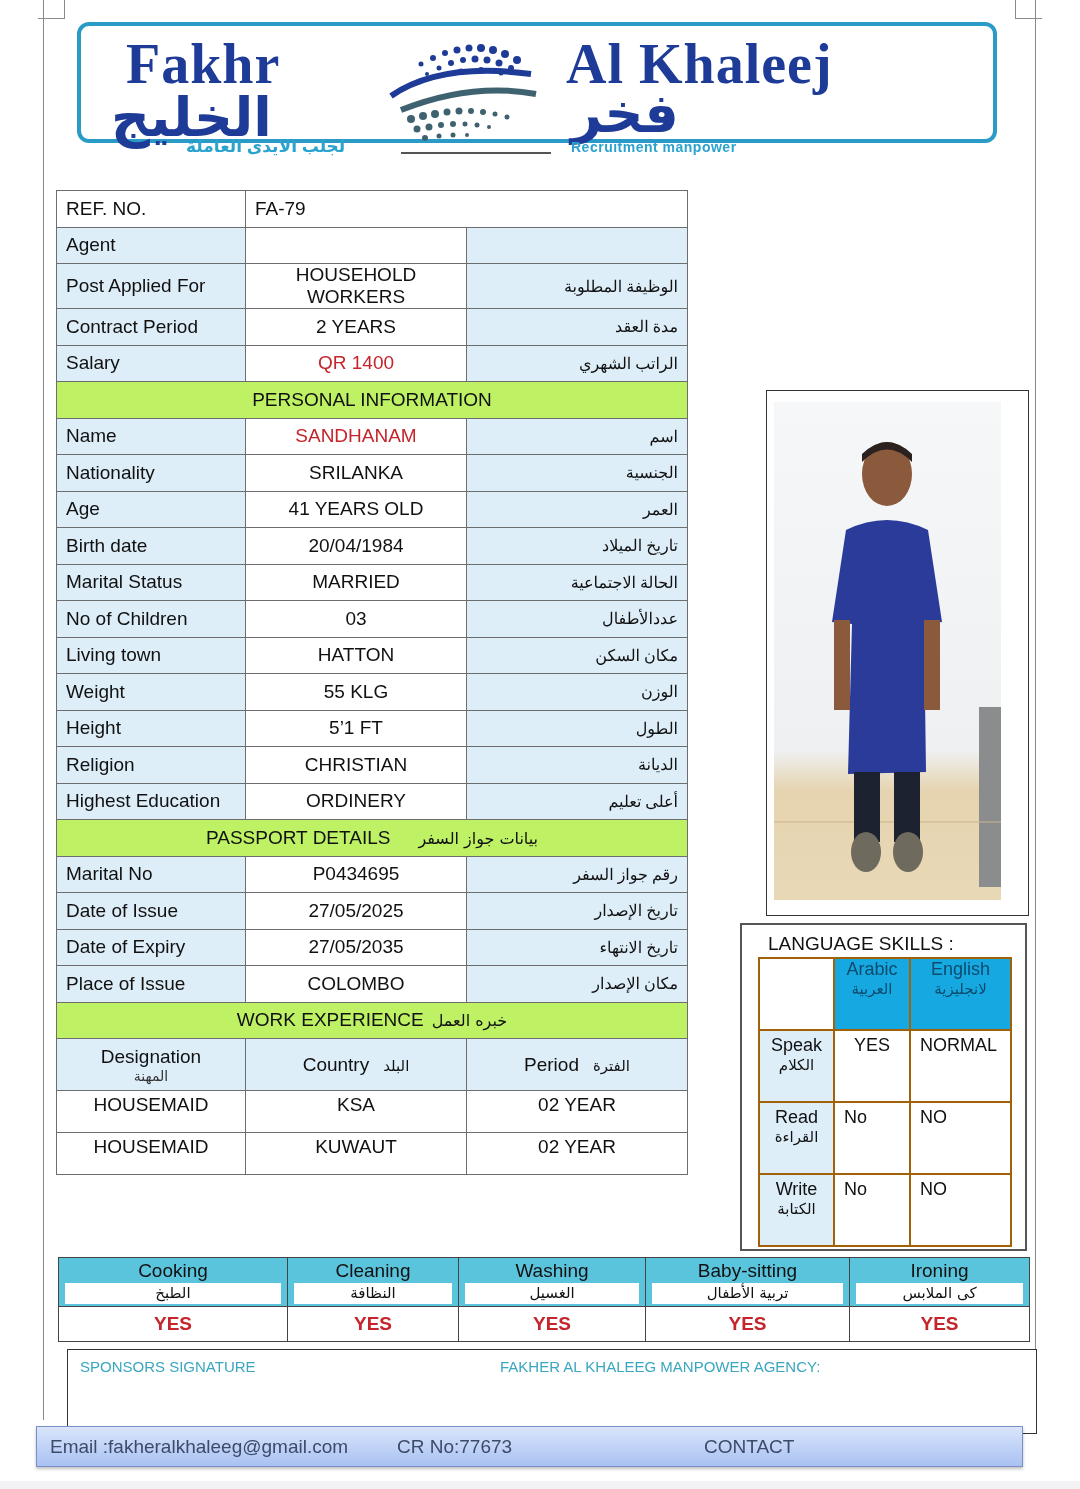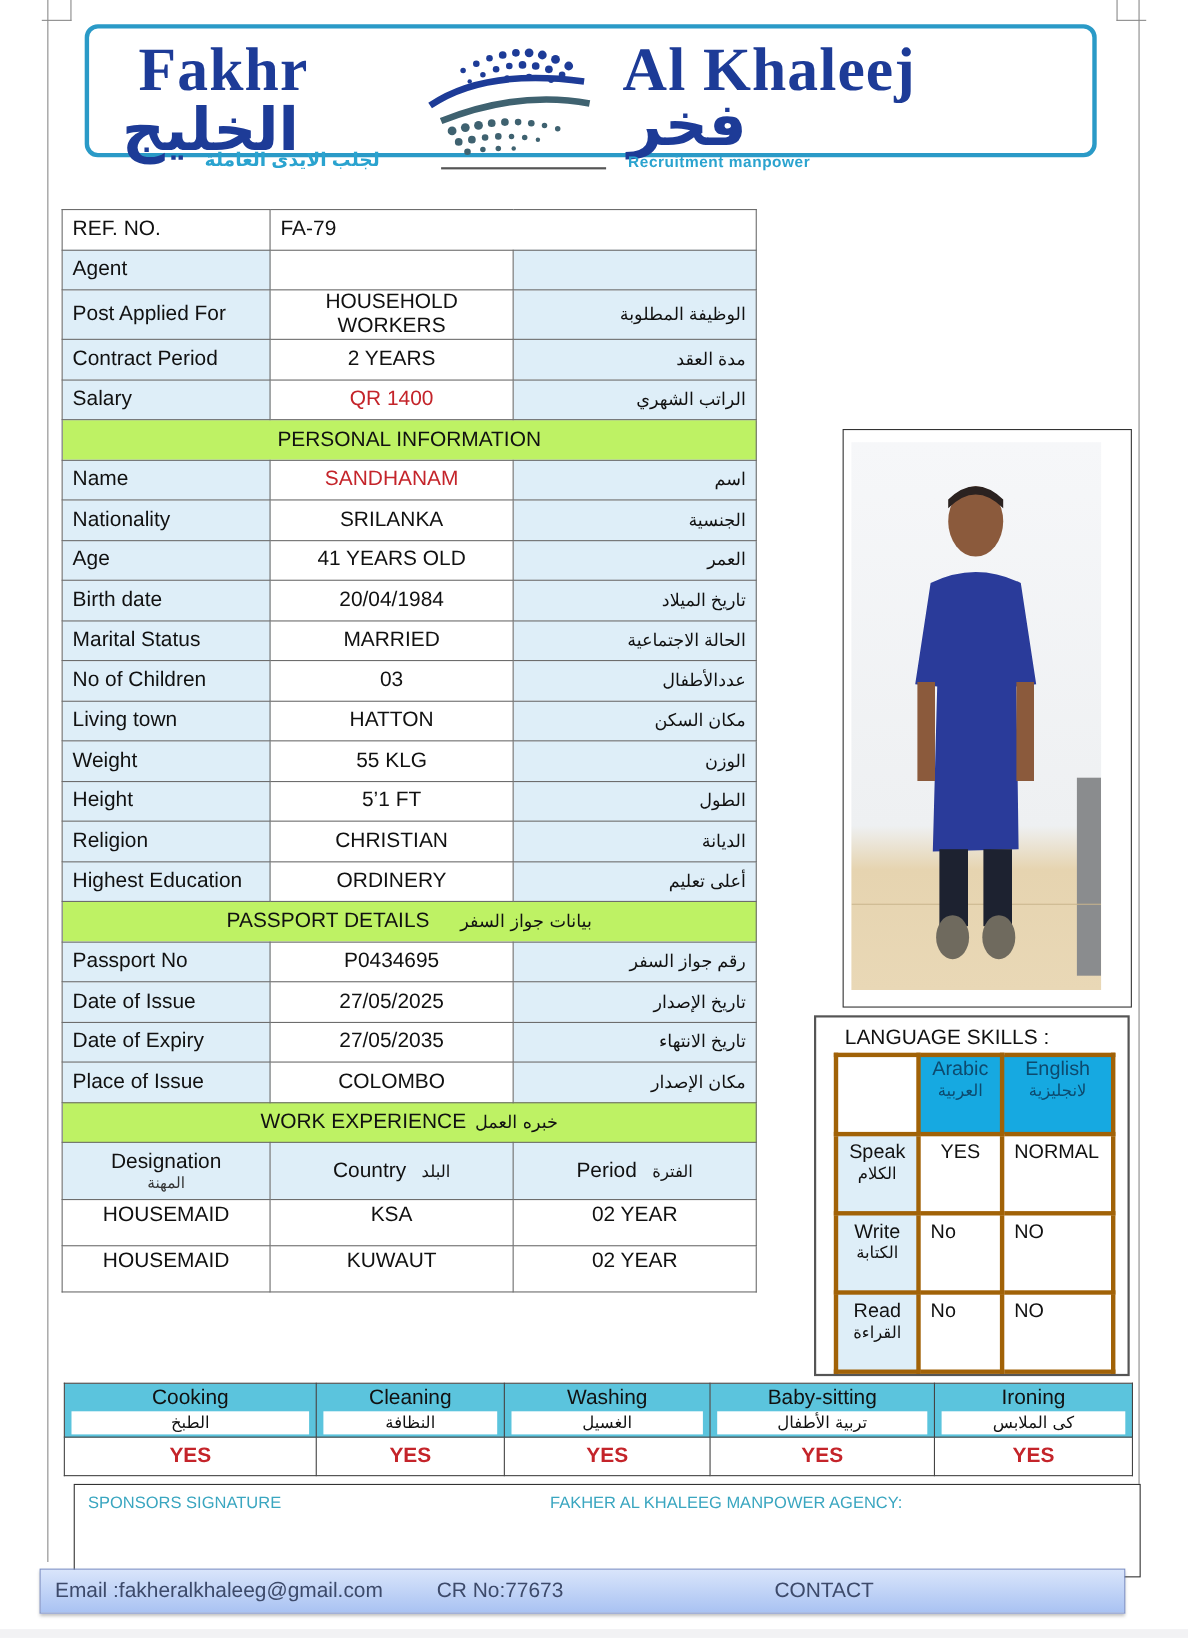--- a/index.html
+++ b/index.html
@@ -32,42 +32,42 @@
   .logo-line { position: absolute; left: 320px; top: 126px; width: 150px; height: 2px; background: #555; }
   .logo-en-sub { position: absolute; left: 490px; top: 113px; font-size: 14px; font-weight: bold;
           color: #2aa3cf; letter-spacing: 0.5px; }
   .logo-emblem { position: absolute; left: 300px; top: 8px; width: 180px; height: 110px; }
 
   
   .main-table { position: absolute; left: 56px; top: 190px; width: 632px; border-collapse: collapse; table-layout: fixed; }
   .main-table td { border: 1px solid #6d6d6d; height: 36.5px; font-size: 19px; padding: 0 9px; vertical-align: middle; }
   .main-table td.lbl { background: #deeef8; width: 189px; }
   .main-table td.val { background: #ffffff; text-align: center; width: 342px; }
-  .main-table td.ar { background: #deeef8; text-align: right; direction: rtl; font-family: Liberation Sans, sans-serif; font-size: 16px; width: 149px; margin-left: 33px; }
+  .main-table td.ar { background: #deeef8; text-align: right; direction: rtl; font-family: Liberation Serif, serif; font-size: 16px; width: 149px; margin-left: 33px; }
   .main-table td.val.red { color: #c4242a; }
   .main-table td.sec { background: #bef264; text-align: center; color: #111; }
   .main-table td.ref-val { text-align: left; background: #fff; }
   .main-table td.ref-lbl { background: #fff; }
   .sec .ar-inline { font-family: "DejaVu Sans", sans-serif; font-size: 16px; margin-left: 28px; direction: rtl; unicode-bidi: isolate; }
   .sec .ar-inline.after { margin-left: 8px; }
   .exp-head td { background: #deeef8 !important; text-align: center; height: 52px !important; }
   .exp-head .sub-ar { display: block; font-family: "DejaVu Sans", sans-serif; font-size: 14px; color: #333; }
   .exp-head .inl-ar { font-family: "DejaVu Sans", sans-serif; font-size: 15px; margin-left: 14px; unicode-bidi: isolate; direction: rtl; }
   .exp-row td { background: #fff !important; text-align: center; vertical-align: top !important; padding-top: 3px !important; height: 42px !important; }
 
   
   .photo-frame { position: absolute; left: 766px; top: 390px; width: 263px; height: 526px; border: 1px solid #333; background: #fff; }
   .photo { position: absolute; left: 7px; top: 11px; width: 227px; height: 498px; overflow: hidden;
            background: linear-gradient(#f6f7f9 0%, #eef0f2 70%, #e6d4b0 78%, #e9d8b6 100%); }
 
   
   .lang-frame { position: absolute; left: 740px; top: 923px; width: 287px; height: 328px; border: 2px solid #555; background: #fff; }
   .lang-title { position: absolute; left: 26px; top: 8px; font-size: 19px; }
   .lang-table { position: absolute; left: 16px; top: 32px; border-collapse: collapse; table-layout: fixed; }
-  .lang-table td { border: 4px solid #a16207; font-size: 18px; vertical-align: top; }
+  .lang-table td { border: 2px solid #a16207; font-size: 18px; vertical-align: top; }
   .lang-table .c0 { width: 75px; background: #deeef8; text-align: center; }
   .lang-table .c1 { width: 76px; }
   .lang-table .c2 { width: 101px; }
   .lang-table .head td { height: 72px; background: #16a9e1; text-align: center; color: #0d4a6e; }
   .lang-table .head td.c0 { background: #fff; }
   .lang-table .row td { height: 72px; padding-top: 4px; }
   .lang-table .row td.v { padding-left: 9px; }
   .lang-table .row td.v.center { text-align: center; padding-left: 0; }
   .ar-small { display: block; font-family: "DejaVu Sans", sans-serif; font-size: 15px; direction: rtl; }
   .lang-table .head .ar-small { color: #0d4a6e; }
@@ -245,21 +245,21 @@
       <td class="val">ORDINERY</td>
       <td class="ar">أعلى تعليم</td>
     </tr>
 
     <tr>
       <td class="sec" colspan="3">
         <span>PASSPORT DETAILS</span><span class="ar-inline">بيانات جواز السفر</span>
       </td>
     </tr>
     <tr>
-      <td class="lbl">Passport No</td>
+      <td class="lbl">Marital No</td>
       <td class="val">P0434695</td>
       <td class="ar">رقم جواز السفر</td>
     </tr>
     <tr>
       <td class="lbl">Date of Issue</td>
       <td class="val">27/05/2025</td>
       <td class="ar">تاريخ الإصدار</td>
     </tr>
     <tr>
       <td class="lbl">Date of Expiry</td>
@@ -338,30 +338,30 @@
     <tr class="row">
       <td class="c0">
         <span>Speak</span>
         <span class="ar-small">الكلام</span>
       </td>
       <td class="c1 v center">YES</td>
       <td class="c2 v">NORMAL</td>
     </tr>
     <tr class="row">
       <td class="c0">
+        <span>Read</span>
+        <span class="ar-small">القراءة</span>
+      </td>
+      <td class="c1 v">No</td>
+      <td class="c2 v">NO</td>
+    </tr>
+    <tr class="row">
+      <td class="c0">
         <span>Write</span>
         <span class="ar-small">الكتابة</span>
-      </td>
-      <td class="c1 v">No</td>
-      <td class="c2 v">NO</td>
-    </tr>
-    <tr class="row">
-      <td class="c0">
-        <span>Read</span>
-        <span class="ar-small">القراءة</span>
       </td>
       <td class="c1 v">No</td>
       <td class="c2 v">NO</td>
     </tr>
   </tbody>
     </table>
 </div>
 
 <table class="skills-table">
   <colgroup>

